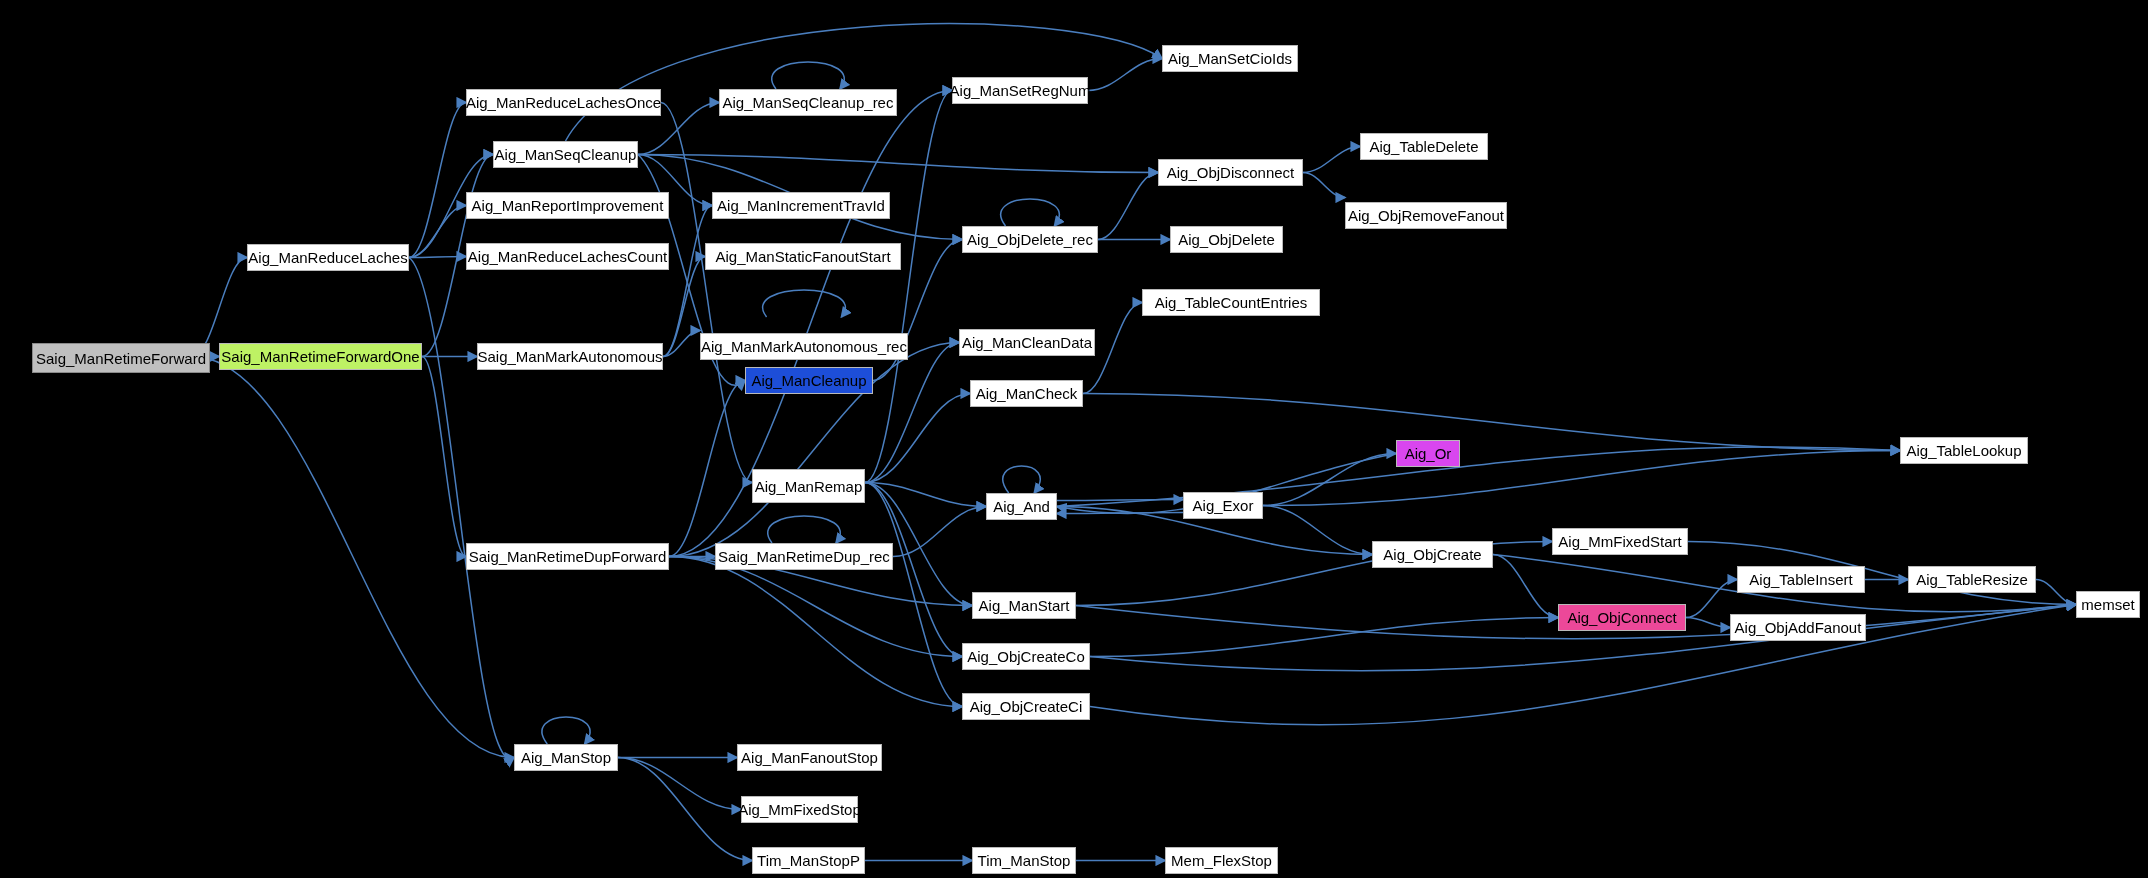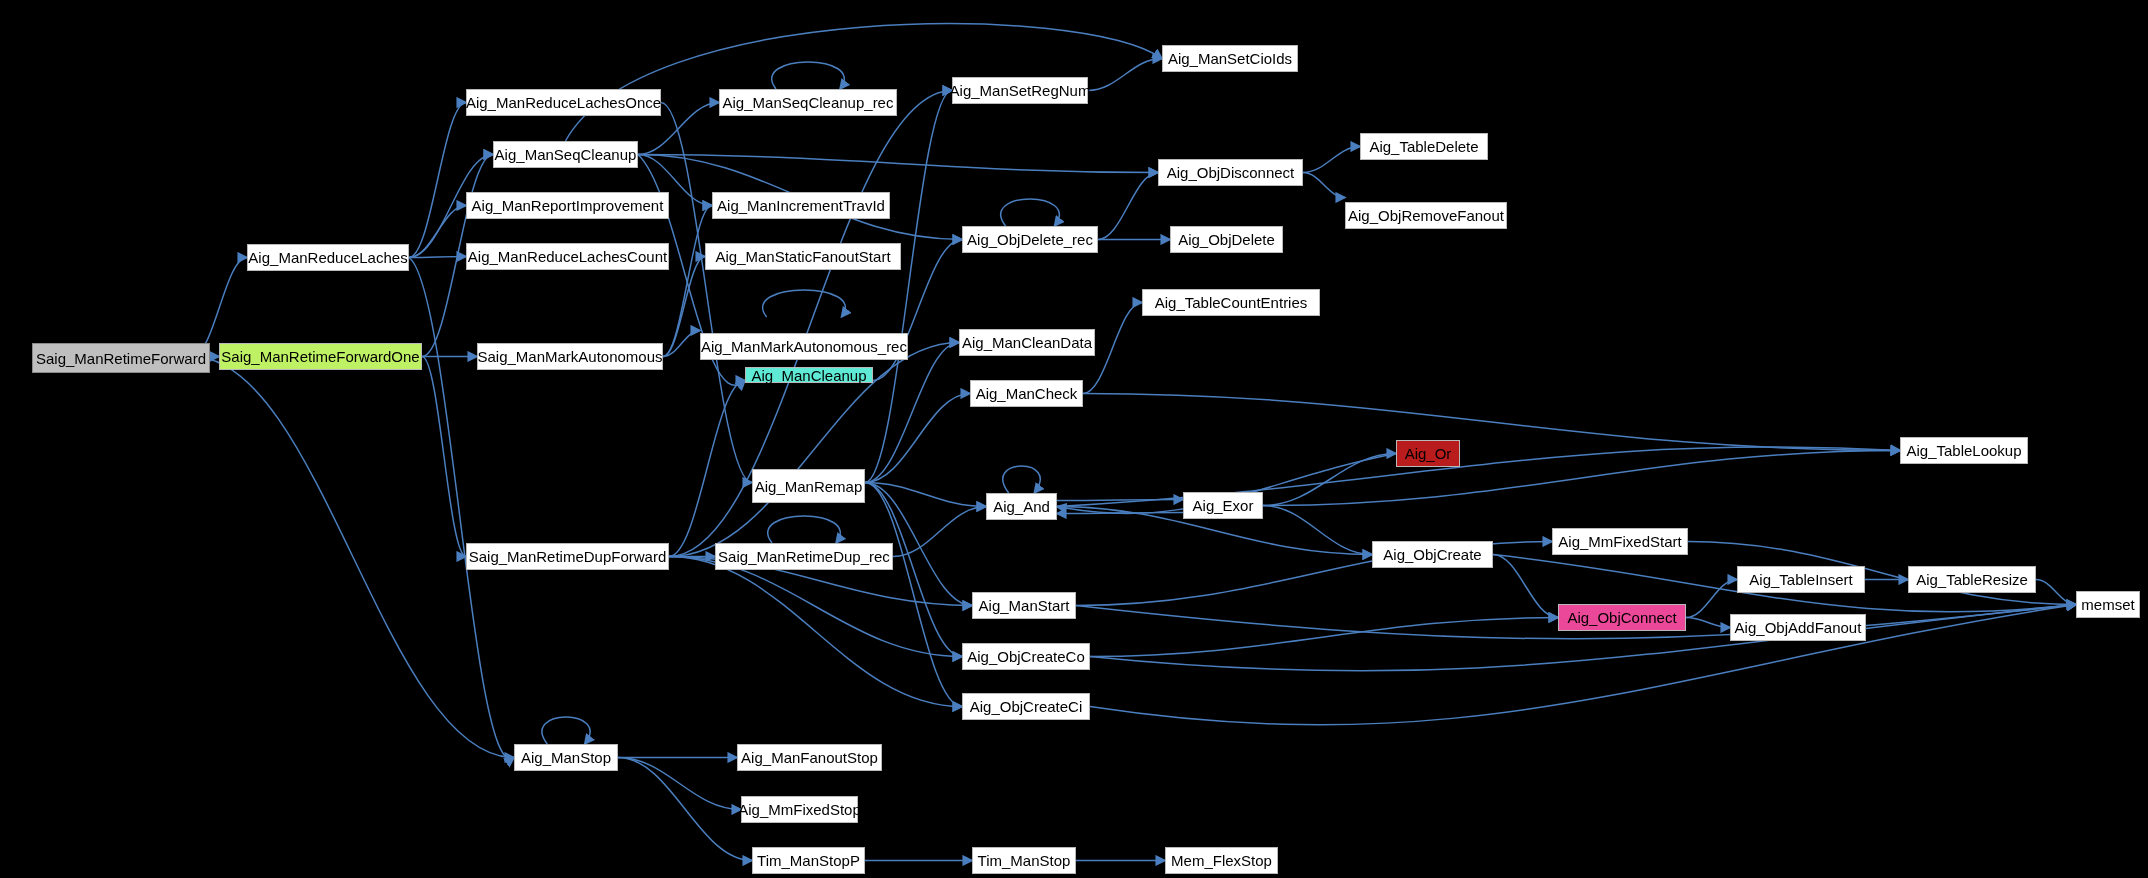--- a/index.html
+++ b/index.html
@@ -112,40 +112,40 @@
       <div class="node" style="left: 493px; top: 141px; width: 145px; height: 27px; background: rgb(255, 255, 255); border-color: rgb(185, 185, 185);">Aig_ManSeqCleanup</div>
       <div class="node" style="left: 466px; top: 192px; width: 203px; height: 27px; background: rgb(255, 255, 255); border-color: rgb(185, 185, 185);">Aig_ManReportImprovement</div>
       <div class="node" style="left: 466px; top: 243px; width: 203px; height: 27px; background: rgb(255, 255, 255); border-color: rgb(185, 185, 185);">Aig_ManReduceLachesCount</div>
       <div class="node" style="left: 477px; top: 343px; width: 186px; height: 27px; background: rgb(255, 255, 255); border-color: rgb(185, 185, 185);">Saig_ManMarkAutonomous</div>
       <div class="node" style="left: 466px; top: 543px; width: 203px; height: 27px; background: rgb(255, 255, 255); border-color: rgb(185, 185, 185);">Saig_ManRetimeDupForward</div>
       <div class="node" style="left: 514px; top: 744px; width: 104px; height: 27px; background: rgb(255, 255, 255); border-color: rgb(185, 185, 185);">Aig_ManStop</div>
       <div class="node" style="left: 719px; top: 89px; width: 178px; height: 27px; background: rgb(255, 255, 255); border-color: rgb(185, 185, 185);">Aig_ManSeqCleanup_rec</div>
       <div class="node" style="left: 712px; top: 192px; width: 178px; height: 27px; background: rgb(255, 255, 255); border-color: rgb(185, 185, 185);">Aig_ManIncrementTravId</div>
       <div class="node" style="left: 705px; top: 243px; width: 196px; height: 27px; background: rgb(255, 255, 255); border-color: rgb(185, 185, 185);">Aig_ManStaticFanoutStart</div>
       <div class="node" style="left: 700px; top: 317px; width: 208px; height: 27px; background: rgb(255, 255, 255); border-color: rgb(185, 185, 185); margin-top: 16px;">Aig_ManMarkAutonomous_rec</div>
-      <div class="node" style="left: 745px; top: 367px; width: 128px; height: 16px; background: #5eead4; border-color: rgb(185, 185, 185);">Aig_ManCleanup</div>
+      <div class="node" style="left: 745px; top: 367px; width: 128px; height: 27px; background: #1d4ed8; border-color: rgb(185, 185, 185);">Aig_ManCleanup</div>
       <div class="node" style="left: 752px; top: 469px; width: 113px; height: 34px; background: rgb(255, 255, 255); border-color: rgb(185, 185, 185);">Aig_ManRemap</div>
       <div class="node" style="left: 715px; top: 543px; width: 178px; height: 27px; background: rgb(255, 255, 255); border-color: rgb(185, 185, 185);">Saig_ManRetimeDup_rec</div>
       <div class="node" style="left: 737px; top: 744px; width: 145px; height: 27px; background: rgb(255, 255, 255); border-color: rgb(185, 185, 185);">Aig_ManFanoutStop</div>
       <div class="node" style="left: 741px; top: 796px; width: 117px; height: 27px; background: rgb(255, 255, 255); border-color: rgb(185, 185, 185);">Aig_MmFixedStop</div>
       <div class="node" style="left: 752px; top: 847px; width: 113px; height: 27px; background: rgb(255, 255, 255); border-color: rgb(185, 185, 185);">Tim_ManStopP</div>
       <div class="node" style="left: 952px; top: 77px; width: 136px; height: 27px; background: rgb(255, 255, 255); border-color: rgb(185, 185, 185);">Aig_ManSetRegNum</div>
       <div class="node" style="left: 962px; top: 226px; width: 136px; height: 27px; background: rgb(255, 255, 255); border-color: rgb(185, 185, 185);">Aig_ObjDelete_rec</div>
       <div class="node" style="left: 959px; top: 329px; width: 136px; height: 27px; background: rgb(255, 255, 255); border-color: rgb(185, 185, 185);">Aig_ManCleanData</div>
       <div class="node" style="left: 970px; top: 380px; width: 113px; height: 27px; background: rgb(255, 255, 255); border-color: rgb(185, 185, 185);">Aig_ManCheck</div>
       <div class="node" style="left: 986px; top: 493px; width: 71px; height: 27px; background: rgb(255, 255, 255); border-color: rgb(185, 185, 185);">Aig_And</div>
       <div class="node" style="left: 972px; top: 592px; width: 104px; height: 27px; background: rgb(255, 255, 255); border-color: rgb(185, 185, 185);">Aig_ManStart</div>
       <div class="node" style="left: 962px; top: 643px; width: 128px; height: 27px; background: rgb(255, 255, 255); border-color: rgb(185, 185, 185);">Aig_ObjCreateCo</div>
       <div class="node" style="left: 962px; top: 693px; width: 128px; height: 27px; background: rgb(255, 255, 255); border-color: rgb(185, 185, 185);">Aig_ObjCreateCi</div>
       <div class="node" style="left: 972px; top: 847px; width: 104px; height: 27px; background: rgb(255, 255, 255); border-color: rgb(185, 185, 185);">Tim_ManStop</div>
       <div class="node" style="left: 1162px; top: 45px; width: 136px; height: 27px; background: rgb(255, 255, 255); border-color: rgb(185, 185, 185);">Aig_ManSetCioIds</div>
       <div class="node" style="left: 1158px; top: 159px; width: 145px; height: 27px; background: rgb(255, 255, 255); border-color: rgb(185, 185, 185);">Aig_ObjDisconnect</div>
       <div class="node" style="left: 1170px; top: 226px; width: 113px; height: 27px; background: rgb(255, 255, 255); border-color: rgb(185, 185, 185);">Aig_ObjDelete</div>
       <div class="node" style="left: 1142px; top: 289px; width: 178px; height: 27px; background: rgb(255, 255, 255); border-color: rgb(185, 185, 185);">Aig_TableCountEntries</div>
-      <div class="node" style="left: 1396px; top: 440px; width: 64px; height: 27px; background: #b91c1c; border-color: rgb(185, 185, 185);">Aig_Or</div>
+      <div class="node" style="left: 1396px; top: 440px; width: 64px; height: 27px; background: #d946ef; border-color: rgb(185, 185, 185);">Aig_Or</div>
       <div class="node" style="left: 1183px; top: 492px; width: 80px; height: 27px; background: rgb(255, 255, 255); border-color: rgb(185, 185, 185);">Aig_Exor</div>
       <div class="node" style="left: 1372px; top: 541px; width: 121px; height: 27px; background: rgb(255, 255, 255); border-color: rgb(185, 185, 185);">Aig_ObjCreate</div>
       <div class="node" style="left: 1165px; top: 847px; width: 113px; height: 27px; background: rgb(255, 255, 255); border-color: rgb(185, 185, 185);">Mem_FlexStop</div>
       <div class="node" style="left: 1360px; top: 133px; width: 128px; height: 27px; background: rgb(255, 255, 255); border-color: rgb(185, 185, 185);">Aig_TableDelete</div>
       <div class="node" style="left: 1345px; top: 202px; width: 162px; height: 27px; background: rgb(255, 255, 255); border-color: rgb(185, 185, 185);">Aig_ObjRemoveFanout</div>
       <div class="node" style="left: 1552px; top: 528px; width: 136px; height: 27px; background: rgb(255, 255, 255); border-color: rgb(185, 185, 185);">Aig_MmFixedStart</div>
       <div class="node" style="left: 1558px; top: 604px; width: 128px; height: 27px; background: #ec4899; border-color: rgb(185, 185, 185);">Aig_ObjConnect</div>
       <div class="node" style="left: 1900px; top: 437px; width: 128px; height: 27px; background: rgb(255, 255, 255); border-color: rgb(185, 185, 185);">Aig_TableLookup</div>
       <div class="node" style="left: 1737px; top: 566px; width: 128px; height: 27px; background: rgb(255, 255, 255); border-color: rgb(185, 185, 185);">Aig_TableInsert</div>
       <div class="node" style="left: 1730px; top: 614px; width: 136px; height: 27px; background: rgb(255, 255, 255); border-color: rgb(185, 185, 185);">Aig_ObjAddFanout</div>

